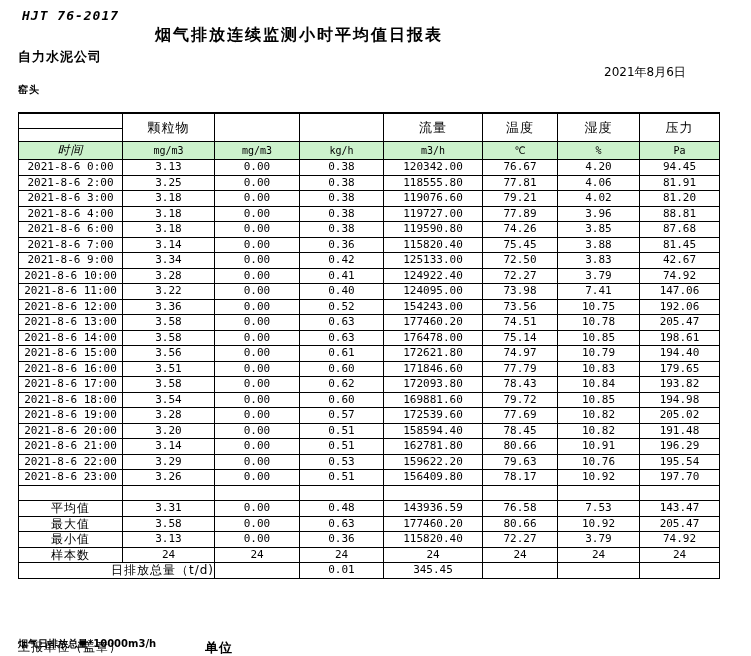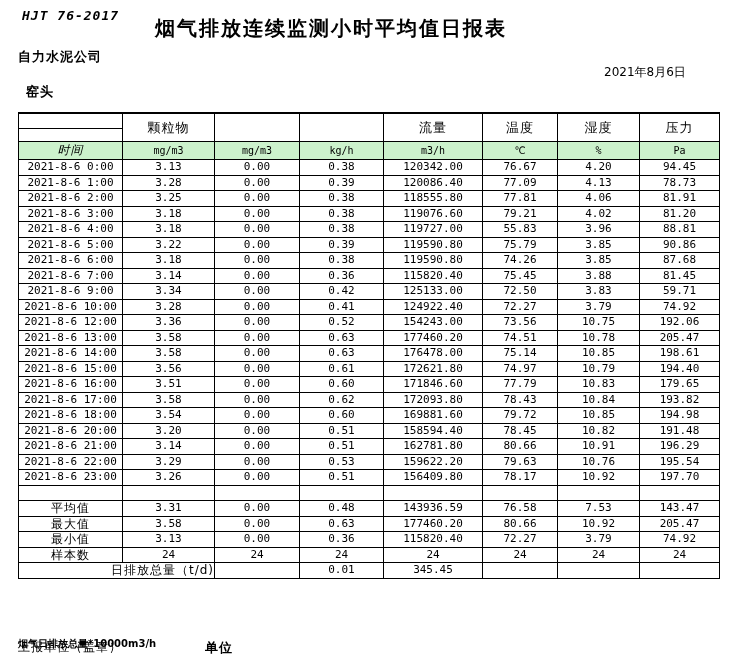--- a/index.html
+++ b/index.html
@@ -3,23 +3,23 @@
 <meta charset="utf-8">
 <style>
   html,body{margin:0;padding:0;}
   body{
     width:751px;height:656px;position:relative;overflow:hidden;
     background:#fff;color:#000;
     font-family:"DejaVu Sans",sans-serif;
   }
   .abs{position:absolute;white-space:nowrap;}
   .std{left:22px;top:8px;font-weight:bold;font-size:13px;font-family:"DejaVu Sans Mono","DejaVu Sans",sans-serif;letter-spacing:1px;font-style:italic;}
-  .title{left:155px;top:15px;font-weight:bold;font-size:20px;letter-spacing:2px;}
+  .title{left:155px;top:25px;font-weight:bold;font-size:16px;letter-spacing:2px;}
   .company{left:18px;top:48px;font-weight:bold;font-size:13px;letter-spacing:1px;}
-  .loc{left:26px;top:83px;font-weight:bold;font-size:13px;letter-spacing:1px;}
+  .loc{left:18px;top:83px;font-weight:bold;font-size:10px;letter-spacing:1px;}
   .date{left:604px;top:64px;font-size:12px;}
   .note{left:18px;top:621px;font-weight:bold;font-size:10px;margin-top:16px;}
   .report-unit{left:18px;top:639px;font-weight:normal;font-size:12px;letter-spacing:1px;}
   .unit-lbl{left:205px;top:639px;font-weight:bold;font-size:13px;letter-spacing:1px;}
 
   table.rpt{
     position:absolute;left:18px;top:112px;width:701px;
     border-collapse:collapse;table-layout:fixed;
     font-family:"DejaVu Sans Mono","DejaVu Sans",sans-serif;
   }
@@ -86,30 +86,20 @@
         <td>2021-8-6 0:00</td>
         <td>3.13</td>
         <td>0.00</td>
         <td>0.38</td>
         <td>120342.00</td>
         <td>76.67</td>
         <td>4.20</td>
         <td>94.45</td>
       </tr>
       <tr>
-        <td>2021-8-6 1:00</td>
-        <td>3.28</td>
-        <td>0.00</td>
-        <td>0.39</td>
-        <td>120086.40</td>
-        <td>77.09</td>
-        <td>4.13</td>
-        <td>78.73</td>
-      </tr>
-      <tr>
         <td>2021-8-6 2:00</td>
         <td>3.25</td>
         <td>0.00</td>
         <td>0.38</td>
         <td>118555.80</td>
         <td>77.81</td>
         <td>4.06</td>
         <td>81.91</td>
       </tr>
       <tr>
@@ -121,33 +111,23 @@
         <td>79.21</td>
         <td>4.02</td>
         <td>81.20</td>
       </tr>
       <tr>
         <td>2021-8-6 4:00</td>
         <td>3.18</td>
         <td>0.00</td>
         <td>0.38</td>
         <td>119727.00</td>
-        <td>55.83</td>
+        <td>77.89</td>
         <td>3.96</td>
         <td>88.81</td>
-      </tr>
-      <tr>
-        <td>2021-8-6 5:00</td>
-        <td>3.22</td>
-        <td>0.00</td>
-        <td>0.39</td>
-        <td>119590.80</td>
-        <td>75.79</td>
-        <td>3.85</td>
-        <td>90.86</td>
       </tr>
       <tr>
         <td>2021-8-6 6:00</td>
         <td>3.18</td>
         <td>0.00</td>
         <td>0.38</td>
         <td>119590.80</td>
         <td>74.26</td>
         <td>3.85</td>
         <td>87.68</td>
@@ -163,33 +143,43 @@
         <td>81.45</td>
       </tr>
       <tr>
         <td>2021-8-6 9:00</td>
         <td>3.34</td>
         <td>0.00</td>
         <td>0.42</td>
         <td>125133.00</td>
         <td>72.50</td>
         <td>3.83</td>
-        <td>59.71</td>
+        <td>42.67</td>
       </tr>
       <tr>
         <td>2021-8-6 10:00</td>
         <td>3.28</td>
         <td>0.00</td>
         <td>0.41</td>
         <td>124922.40</td>
         <td>72.27</td>
         <td>3.79</td>
         <td>74.92</td>
       </tr>
       <tr>
+        <td>2021-8-6 11:00</td>
+        <td>3.22</td>
+        <td>0.00</td>
+        <td>0.40</td>
+        <td>124095.00</td>
+        <td>73.98</td>
+        <td>7.41</td>
+        <td>147.06</td>
+      </tr>
+      <tr>
         <td>2021-8-6 12:00</td>
         <td>3.36</td>
         <td>0.00</td>
         <td>0.52</td>
         <td>154243.00</td>
         <td>73.56</td>
         <td>10.75</td>
         <td>192.06</td>
       </tr>
       <tr>
@@ -244,20 +234,30 @@
       </tr>
       <tr>
         <td>2021-8-6 18:00</td>
         <td>3.54</td>
         <td>0.00</td>
         <td>0.60</td>
         <td>169881.60</td>
         <td>79.72</td>
         <td>10.85</td>
         <td>194.98</td>
+      </tr>
+      <tr>
+        <td>2021-8-6 19:00</td>
+        <td>3.28</td>
+        <td>0.00</td>
+        <td>0.57</td>
+        <td>172539.60</td>
+        <td>77.69</td>
+        <td>10.82</td>
+        <td>205.02</td>
       </tr>
       <tr>
         <td>2021-8-6 20:00</td>
         <td>3.20</td>
         <td>0.00</td>
         <td>0.51</td>
         <td>158594.40</td>
         <td>78.45</td>
         <td>10.82</td>
         <td>191.48</td>

